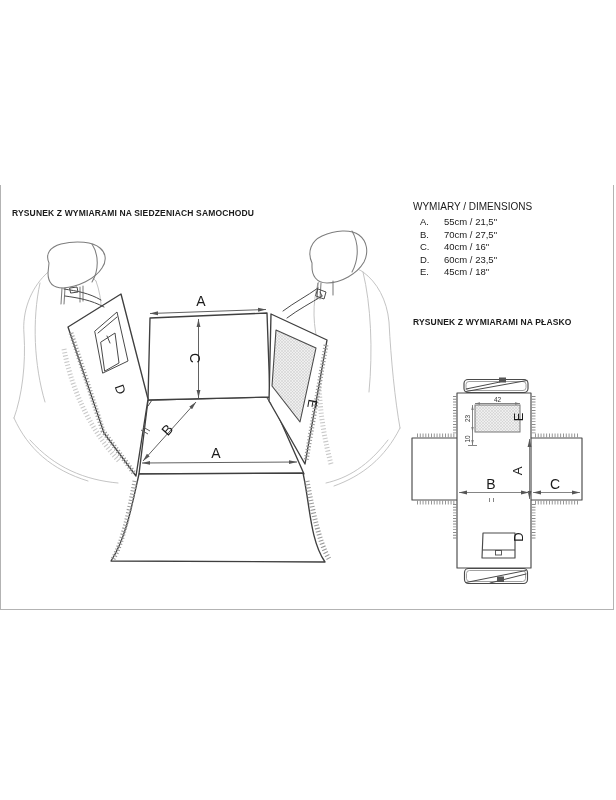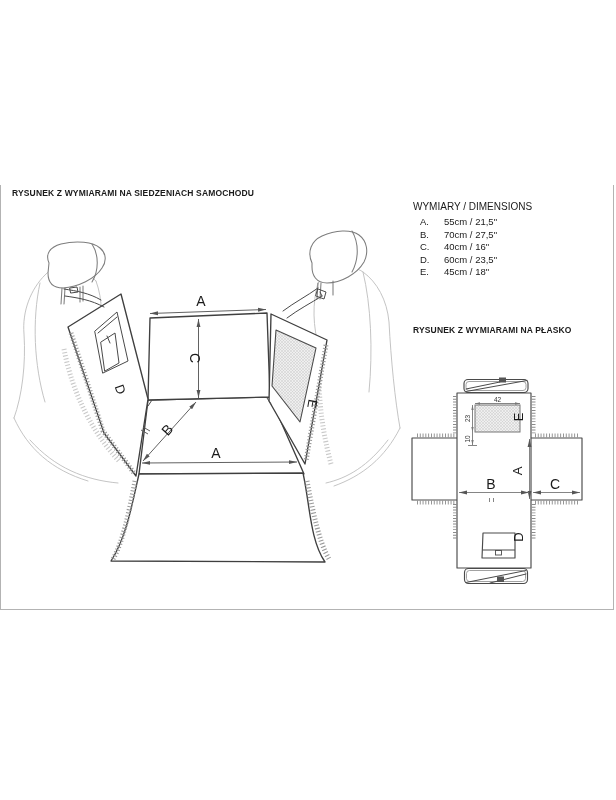--- a/index.html
+++ b/index.html
@@ -1,21 +1,21 @@
 <!DOCTYPE html>
 <html><head>
 <meta charset="utf-8">
 <style>
   html,body{margin:0;padding:0;background:#fff}
   body{width:616px;height:800px;position:relative;font-family:"Liberation Sans",sans-serif;overflow:hidden}
   .page-frame{position:absolute;left:0;top:185px;width:612px;height:424px;
     border-left:1.5px solid #b3b3b3;border-right:1.5px solid #b3b3b3;border-bottom:1.5px solid #b3b3b3}
   .title{position:absolute;font-weight:bold;font-size:8.5px;color:#1a1a1a;letter-spacing:.15px;white-space:nowrap}
-  #title-seat{left:12px;top:188px}
-  #title-flat{left:413px;top:325px}
+  #title-seat{left:12px;top:208px}
+  #title-flat{left:413px;top:317px}
   .dims{position:absolute;left:413px;top:201px;color:#1a1a1a}
   .dims-title{font-size:10px;margin:0 15px 4px 0}
   .dims-row{display:flex;font-size:9.5px;line-height:12.6px;padding-left:7px}
   .dims-row .lt{width:24px}
   svg{position:absolute;left:0;top:0}
   .gray{fill:none;stroke:#bdbdbd;stroke-width:.9;stroke-linecap:round}
   .hr{fill:#fff;stroke:#7d7d7d;stroke-width:1.05;stroke-linecap:round;stroke-linejoin:round}
   .hrl{fill:none;stroke:#7d7d7d;stroke-width:1.05;stroke-linecap:round}
   .ln{fill:#fff;stroke:#3f3f3f;stroke-width:1.35;stroke-linejoin:round;stroke-linecap:round}
   .thin{fill:none;stroke:#4a4a4a;stroke-width:1;stroke-linejoin:round;stroke-linecap:round}

